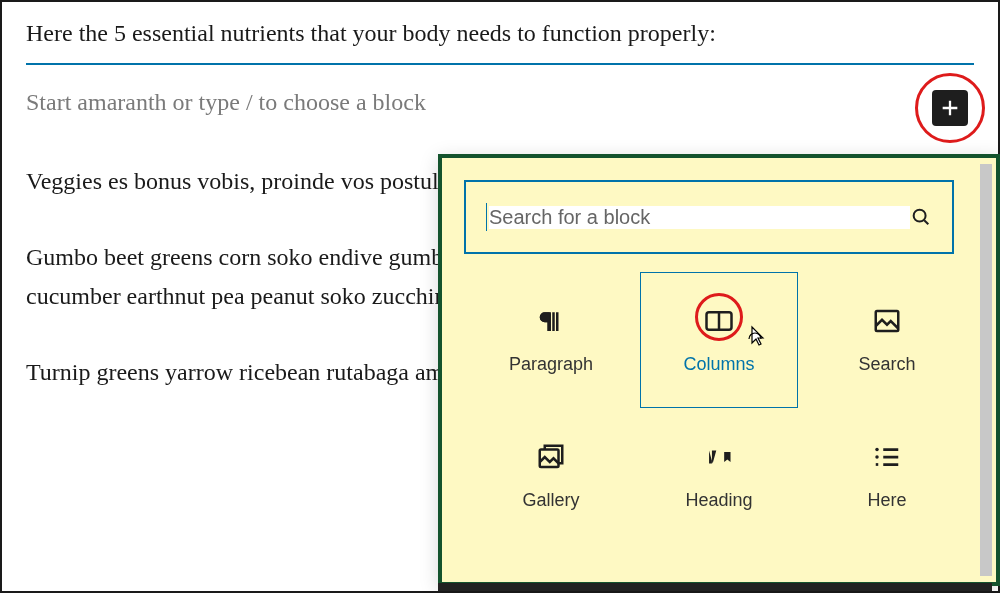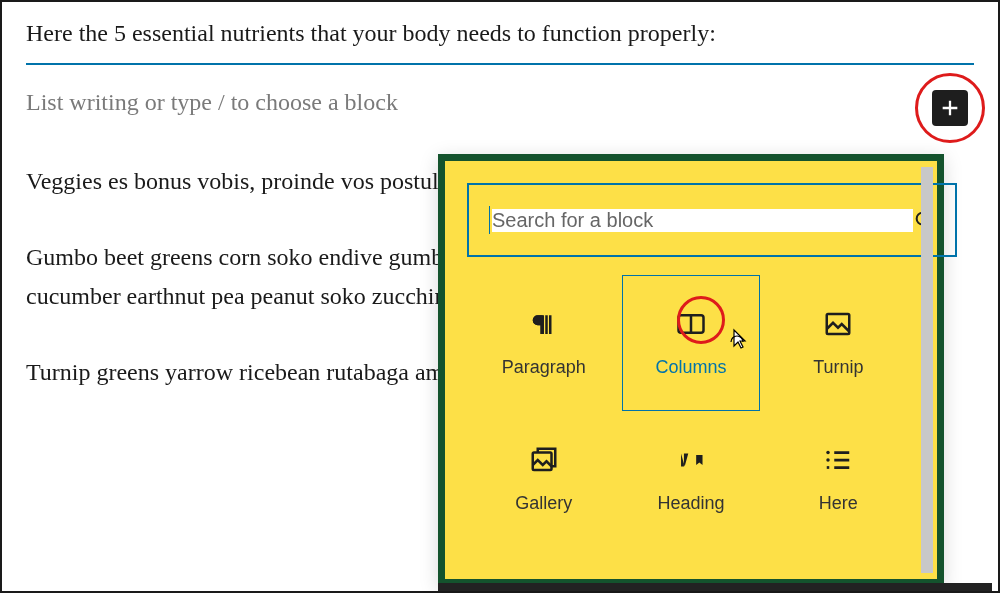--- a/index.html
+++ b/index.html
@@ -62,24 +62,24 @@
   pointer-events: none;
 }
 .red-circle.big {
   width: 70px; height: 70px;
   top: 71px; right: 13px;
 }
 .popover {
   position: absolute;
   top: 152px;
   left: 436px;
-  width: 506px;
+  width: 562px;
   height: 432px;
-  background: #fde047;
-  border: 7px solid #14532d;
+  background: #fef9c3;
+  border: 4px solid #14532d;
   box-shadow: 0 4px 18px rgba(0,0,0,0.15);
 }
 .popover-scroll {
   position: absolute;
   top: 6px; right: 2px; bottom: 6px;
   width: 16px;
 }
 .popover-scroll-thumb {
   position: absolute;
   top: 0; left: 2px;
@@ -157,21 +157,21 @@
   background: #222;
 }
 </style>
 </head>
 <body>
 
 <div class="outer-frame">
   <div class="content">
     <p class="heading">Here the 5 essential nutrients that your body needs to function properly:</p>
     <hr class="hr-blue">
-    <p class="placeholder-line">List writing or type / to choose a block</p>
+    <p class="placeholder-line">Start amaranth or type / to choose a block</p>
     <p class="para">Veggies es bonus vobis, proinde vos postulant daikon amaranth tatsoi tomatillo melon</p>
     <p class="para">Gumbo beet greens corn soko endive gumbo pea sprouts fava bean collard greens dandelion cucumber earthnut pea peanut soko zucchini.</p>
     <p class="para">Turnip greens yarrow ricebean rutabaga amaranth water spinach avocado daikon</p>
   </div>
 
   <div class="add-btn">
     <svg viewBox="0 0 24 24" fill="none" stroke="#fff" stroke-width="2.5">
       <path d="M12 4v16M4 12h16"></path>
     </svg>
   </div>
@@ -216,21 +216,21 @@
         </svg>
       </div>
 
       <div class="block-item">
         <div class="block-icon">
           <svg viewBox="0 0 24 24" fill="none" stroke="#1e1e1e" stroke-width="2">
             <rect x="3" y="4" width="18" height="16" rx="1"></rect>
             <path d="M3 16l5-5 4 4 3-3 6 6"></path>
           </svg>
         </div>
-        <span class="label">Turnip</span>
+        <span class="label">Search</span>
       </div>
 
       <div class="block-item" style="height:100px;">
         <div class="block-icon">
           <svg viewBox="0 0 24 24" fill="none" stroke="#1e1e1e" stroke-width="2">
             <rect x="3" y="6" width="15" height="14" rx="1"></rect>
             <path d="M7 6V3h14v14h-3"></path>
             <path d="M3 16l4-4 4 4 3-3 4 4"></path>
           </svg>
         </div>

